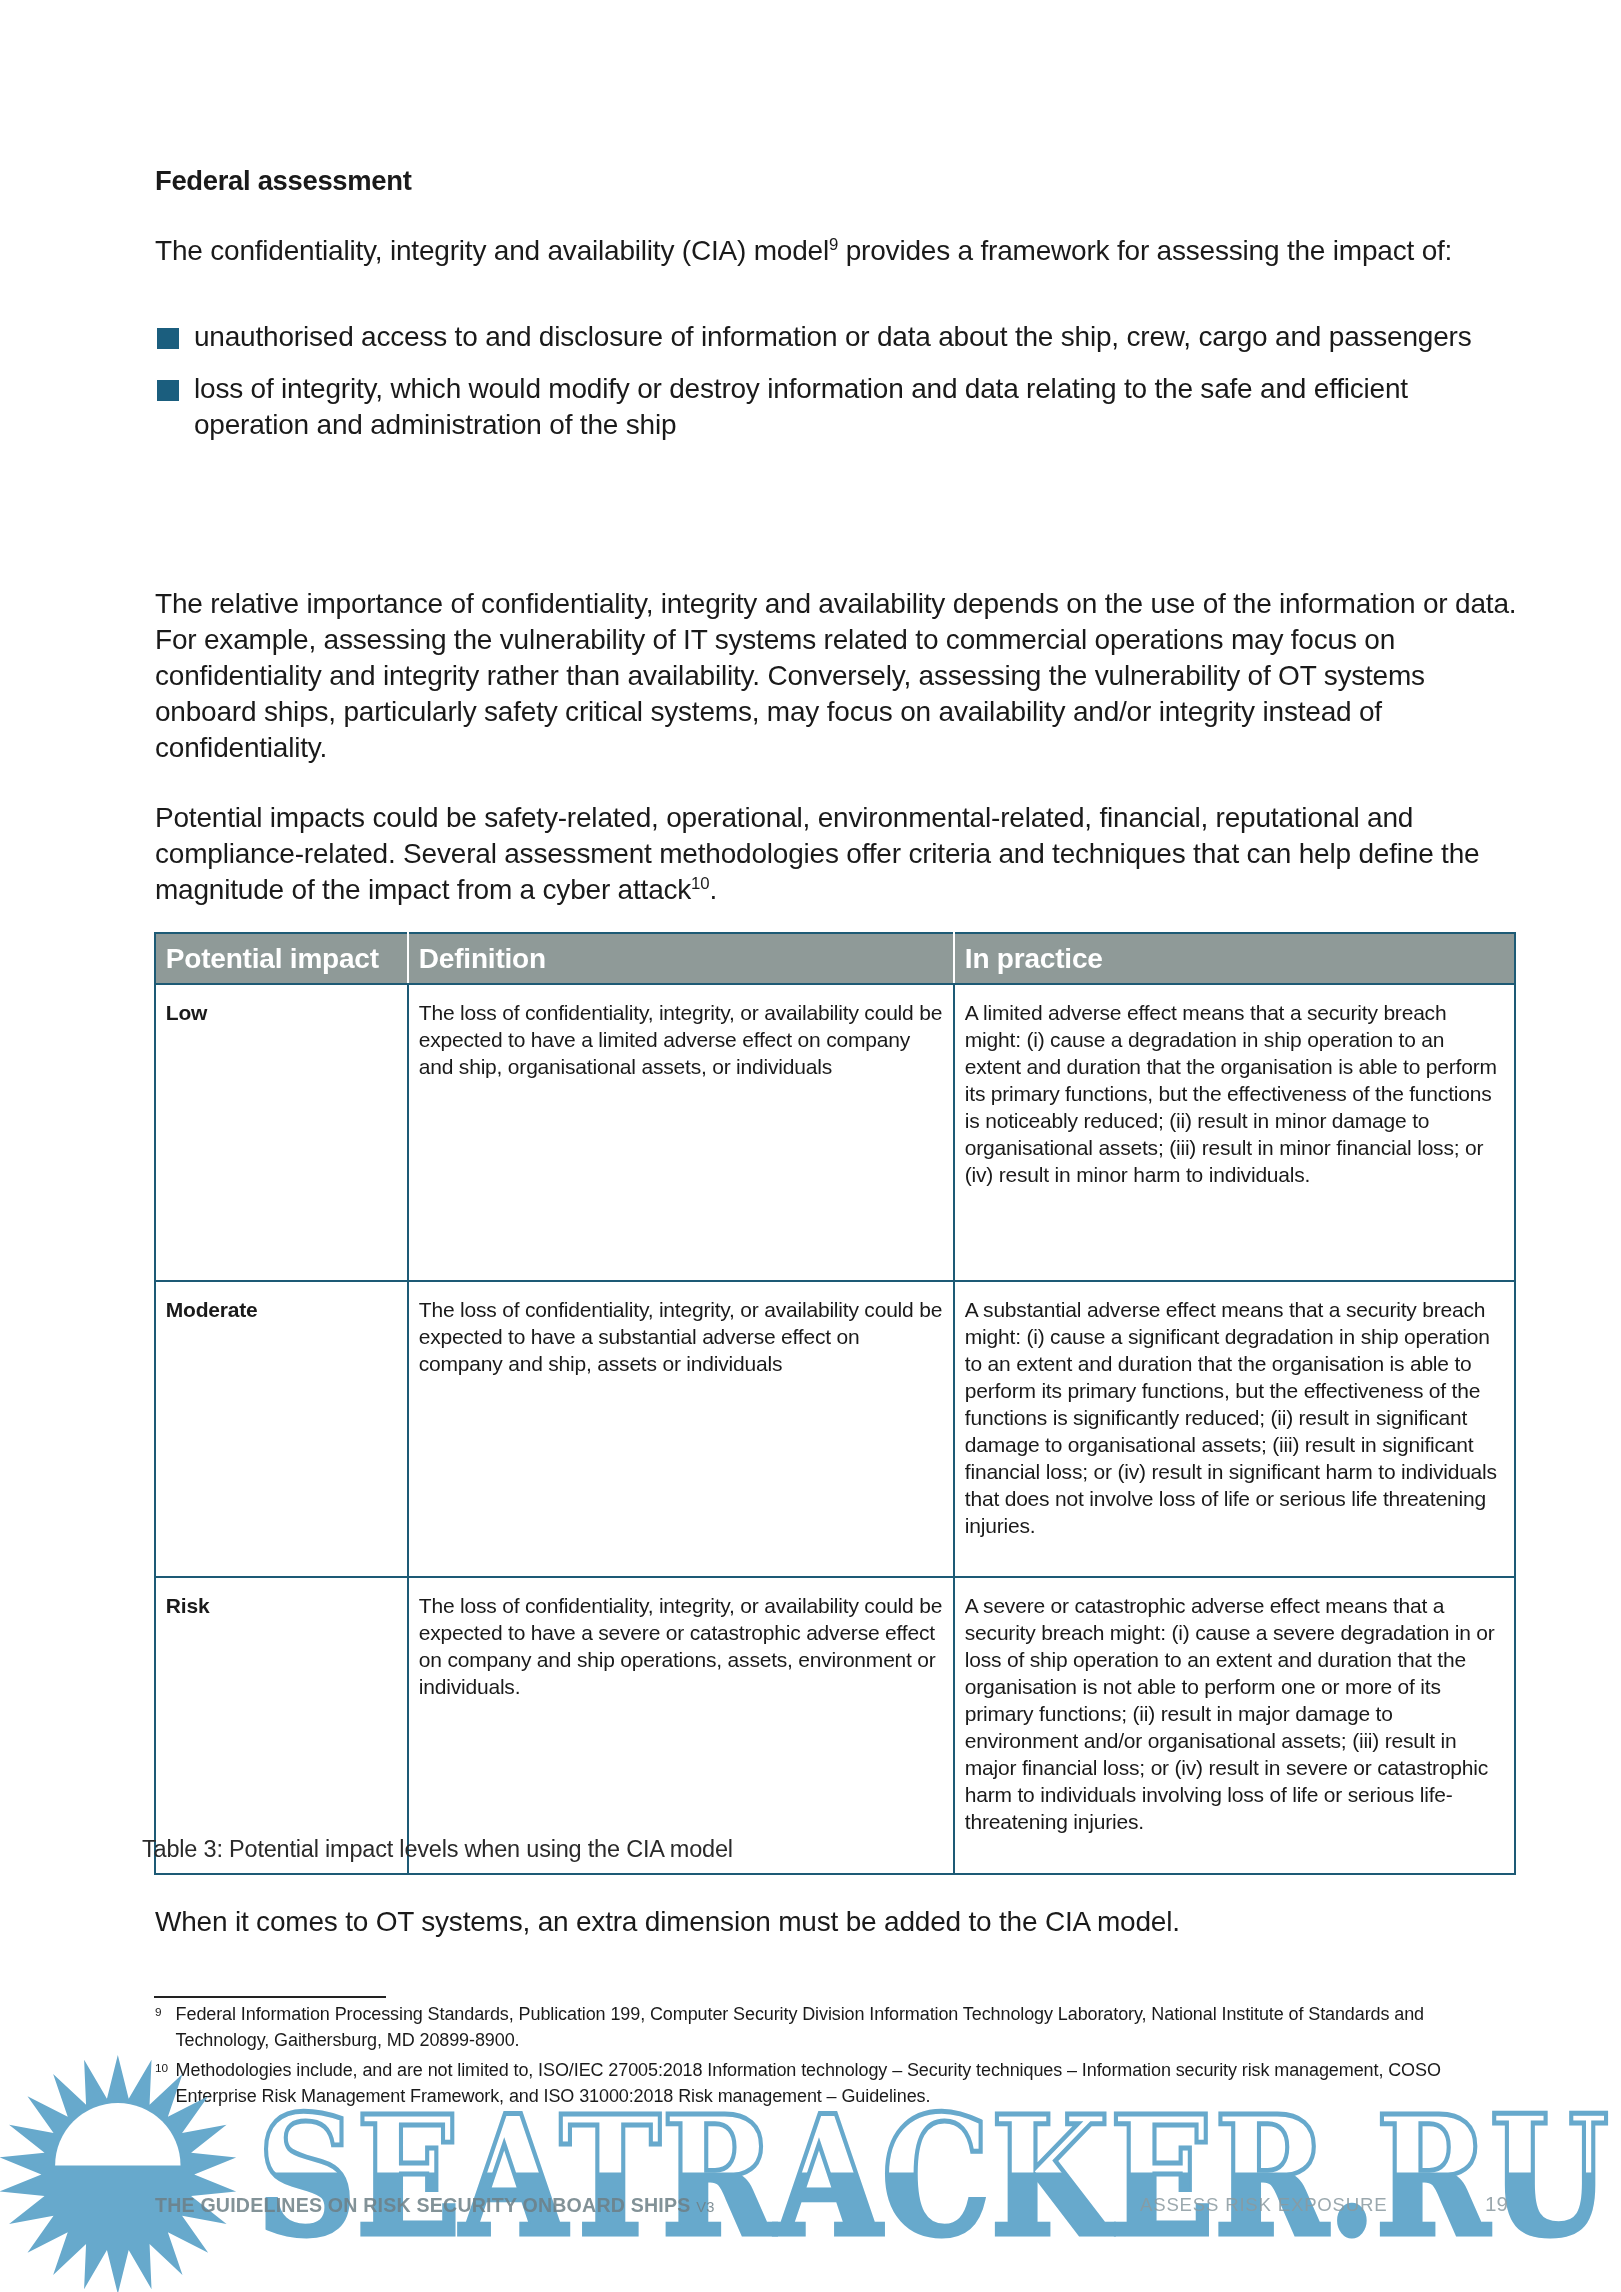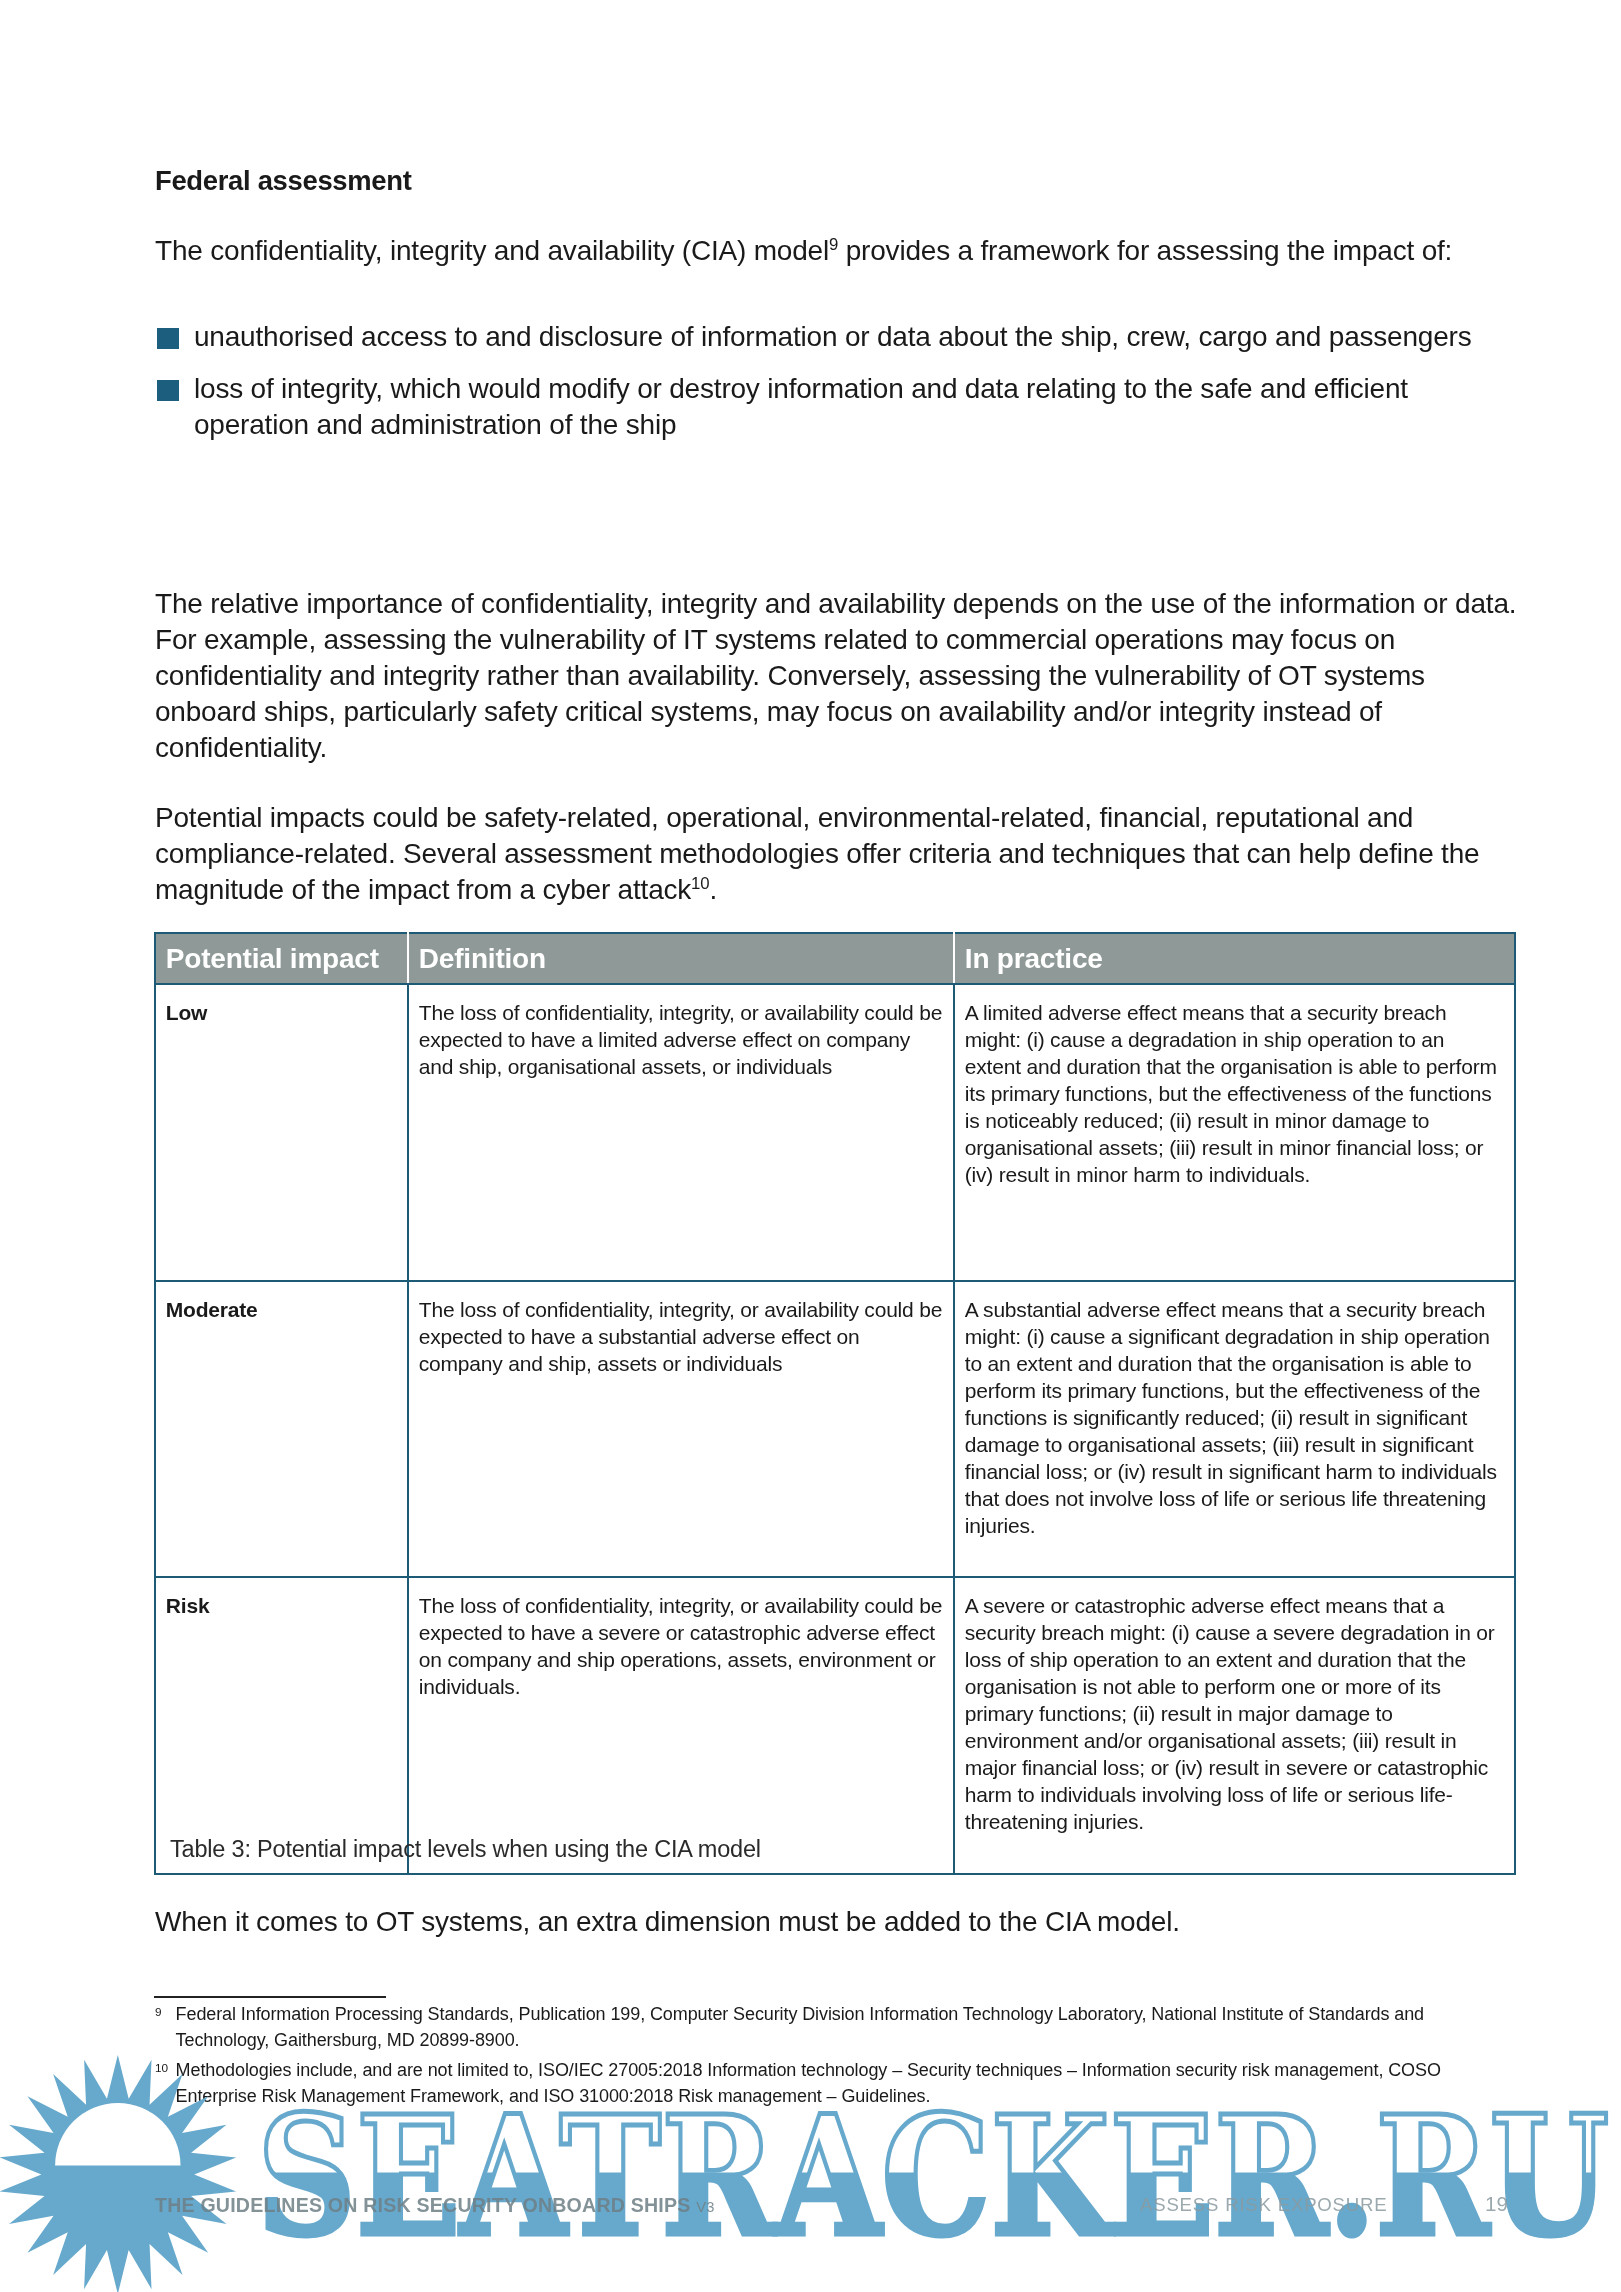--- a/index.html
+++ b/index.html
@@ -37,21 +37,21 @@
   }
   table.impact th:first-child { border-left: none; }
   table.impact td {
     vertical-align: top; font-size: 21px; line-height: 27px; padding: 13.7px 9.8px 9.8px 9.8px;
     border: 2.9px solid #1d5a75; color: #1a1a1a; letter-spacing: -0.2px;
   }
   table.impact td.level { font-weight: bold; }
   col.c1 { width: 253px; } col.c2 { width: 546px; } col.c3 { width: 561px; }
   tr.r-low { height: 297px; } tr.r-mod { height: 296px; } tr.r-high { height: 297px; }
 
-  .caption { left: 170px; top: 1836px; font-size: 23.5px; color: #2a2a2a; letter-spacing: -0.2px; }
+  .caption { left: 142px; top: 1836px; font-size: 23.5px; color: #2a2a2a; letter-spacing: -0.2px; }
   .p4 { left: 155px; top: 1904px; width: 1362px; }
 
   .fn-rule { left: 154px; top: 1996px; width: 232px; height: 1.5px; background: #222; }
   .footnote { font-size: 18px; line-height: 25.5px; color: #1a1a1a; letter-spacing: -0.1px; }
   .fn9 { left: 155px; top: 2002px; width: 1333px; }
   .fn10 { left: 155px; top: 2058px; width: 1333px; }
   .fn-num { position: absolute; left: 0; top: -2px; font-size: 11.8px; }
   .fn-text { display: block; padding-left: 20.6px; }
 
   .watermark { left: 0; top: 2050px; width: 1621px; height: 242px; }

